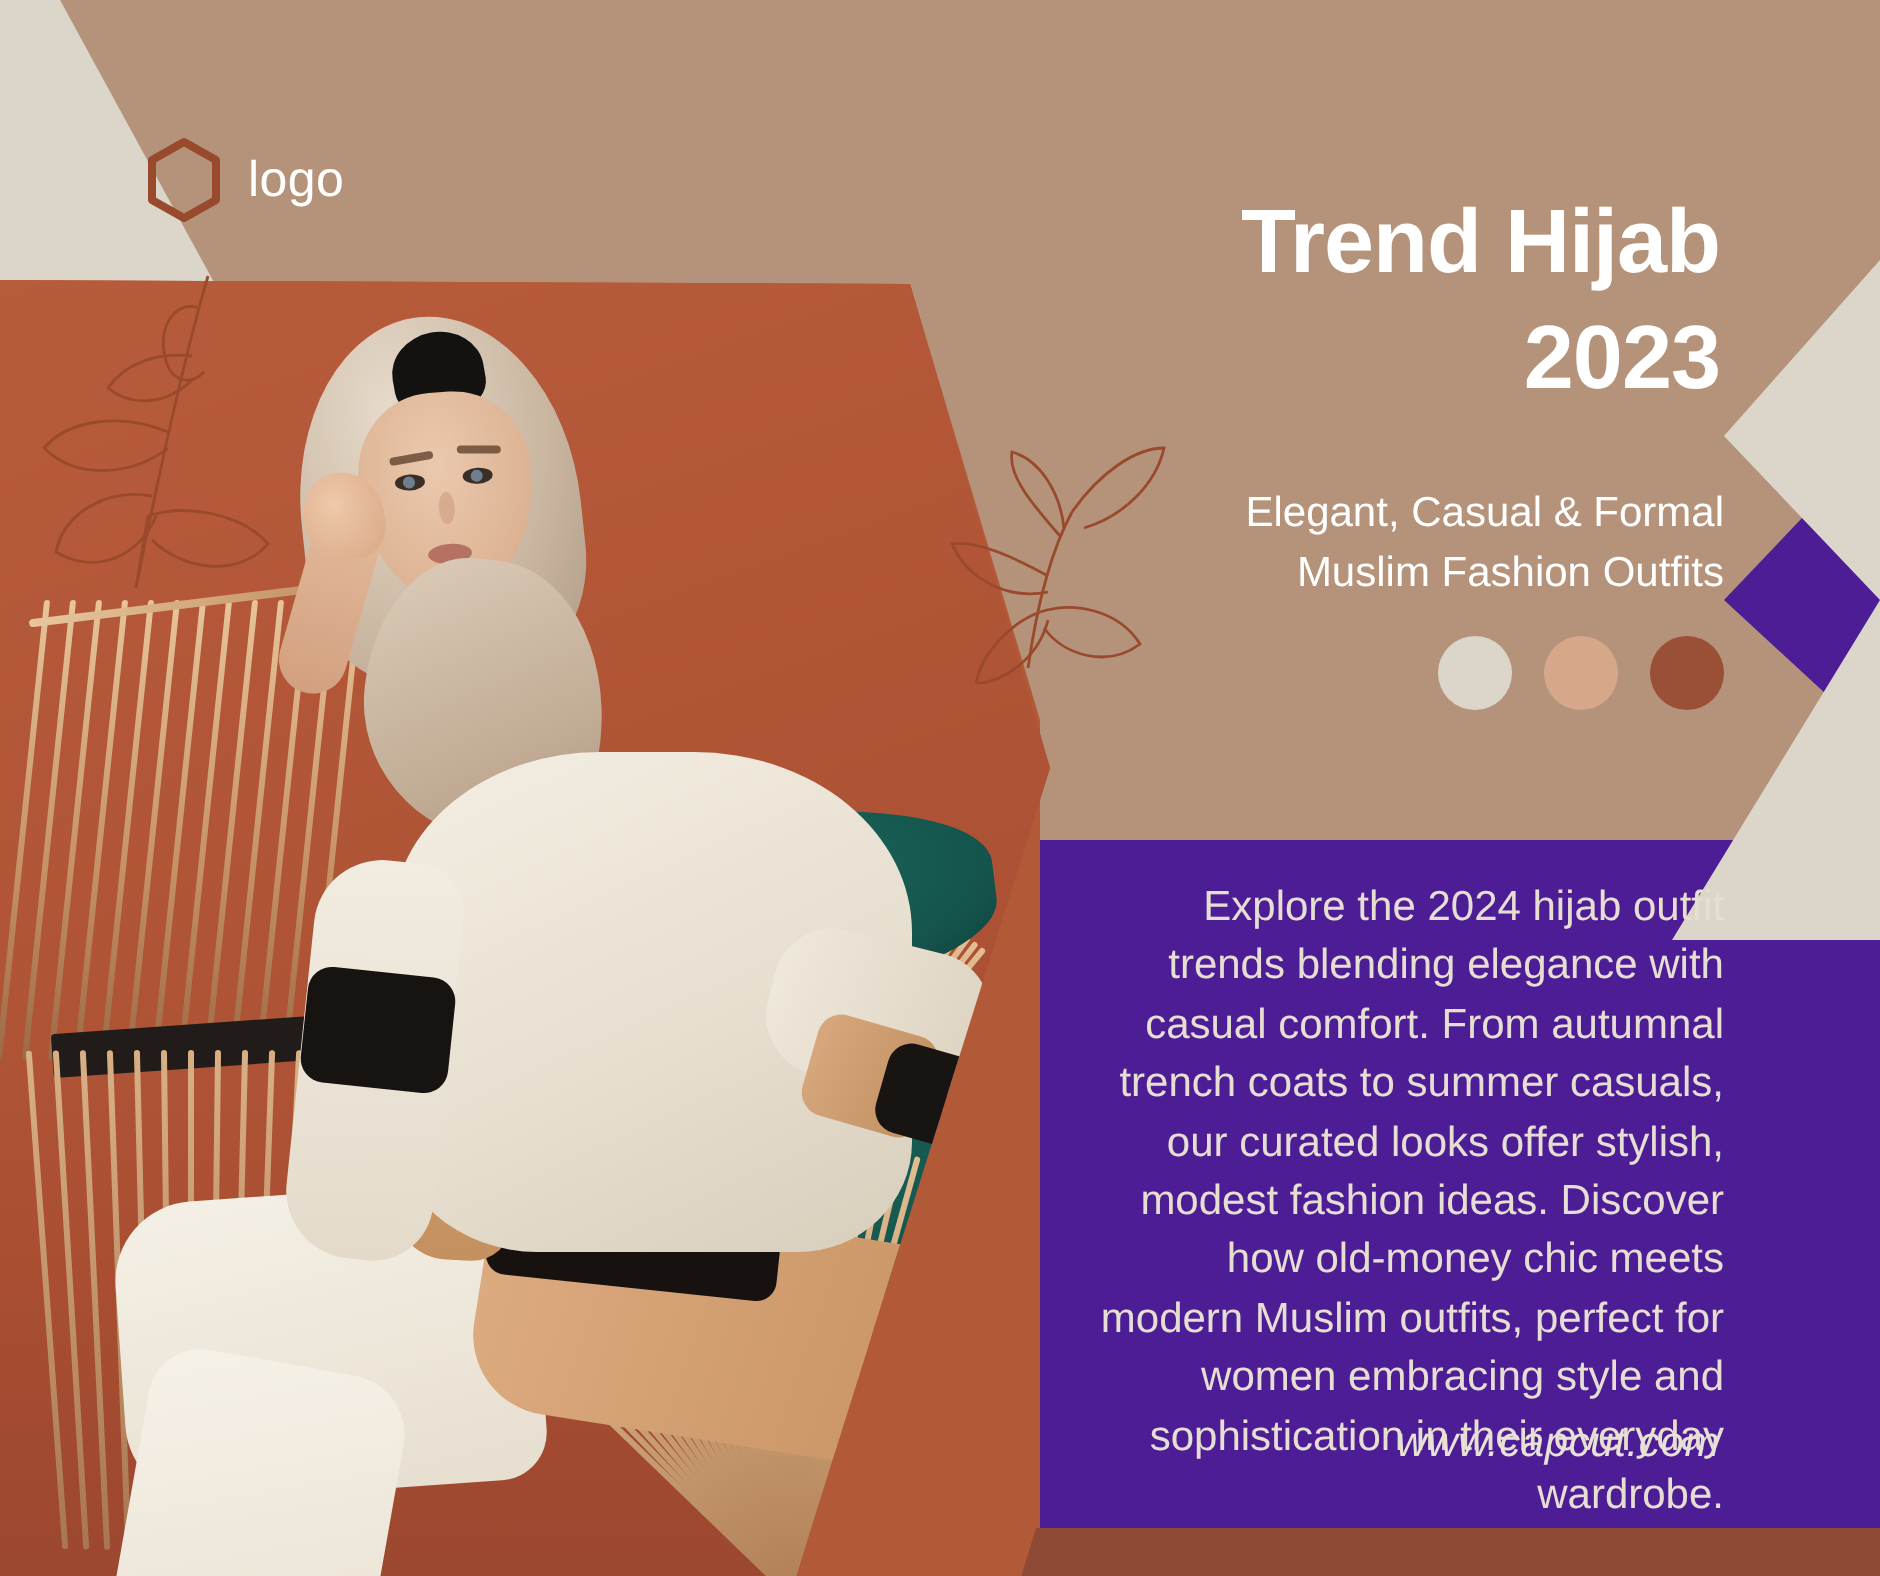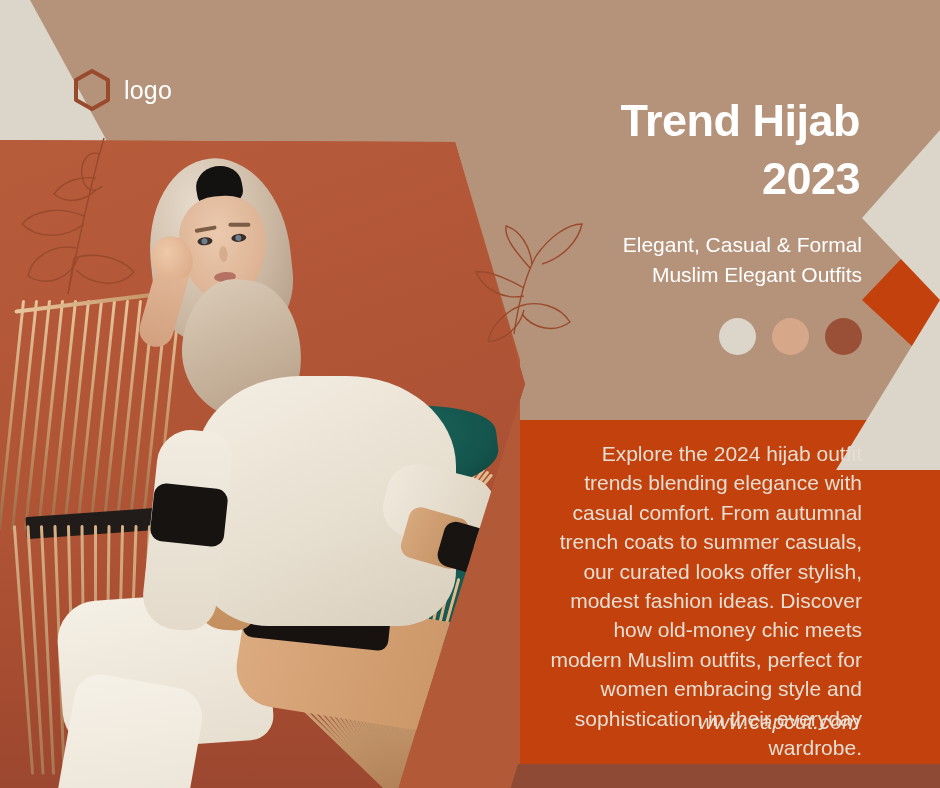--- a/index.html
+++ b/index.html
@@ -1,21 +1,21 @@
 <!DOCTYPE html>
 <html><head>
 <meta charset="utf-8">
 <style>
   html,body{margin:0;padding:0;background:#888;}
   #poster{
     position:relative;
     width:940px;height:788px;
     overflow:hidden;
     font-family:"Liberation Sans","DejaVu Sans",sans-serif;
-    background:#c2410c;
+    background:#4c1d95;
     user-select:none;
   }
 
   
   .shape{position:absolute;}
 
   #tan-poly{
     left:0;top:0;width:940px;height:788px;
     background:#B5937A;
     clip-path:polygon(28px 0, 940px 0, 940px 218px, 862px 300px, 940px 372px, 940px 420px, 520px 420px, 0 420px, 0 140px);
@@ -209,21 +209,21 @@
 
   
   #title{
     position:absolute;right:80px;top:92px;width:460px;
     text-align:right;color:#FFFFFF;
     font-weight:bold;font-size:45px;line-height:1.28;
     letter-spacing:-0.5px;
   }
   #title .l2{display:block;}
   #subtitle{
-    position:absolute;right:78px;top:230px;width:420px;
+    position:absolute;right:78px;top:242px;width:420px;
     text-align:right;color:#FFFFFF;
     font-size:21px;line-height:1.42;font-weight:normal;
   }
   #swatches{
     position:absolute;right:78px;top:318px;display:flex;gap:16px;
   }
   .sw{width:37px;height:37px;border-radius:50%;}
   #body-copy{
     position:absolute;right:78px;top:418px;width:320px;
     text-align:right;color:#E6DED2;
@@ -435,21 +435,21 @@
     <span id="logo-text">logo</span>
   </div>
 
   <div id="title">
     <span>Trend Hijab</span>
     <span class="l2">2023</span>
   </div>
 
   <div id="subtitle">
     <span>Elegant, Casual &amp; Formal</span><br>
-    <span>Muslim Elegant Outfits</span>
+    <span>Muslim Fashion Outfits</span>
   </div>
 
   <div id="swatches">
     <div class="sw" style="background: rgb(220, 213, 202);"></div>
     <div class="sw" style="background: rgb(215, 167, 138);"></div>
     <div class="sw" style="background: rgb(154, 79, 55);"></div>
   </div>
 
   <p id="body-copy">Explore the 2024 hijab outfit trends blending elegance with casual comfort. From autumnal trench coats to summer casuals, our curated looks offer stylish, modest fashion ideas. Discover how old-money chic meets modern Muslim outfits, perfect for women embracing style and sophistication in their everyday wardrobe.</p>
 

